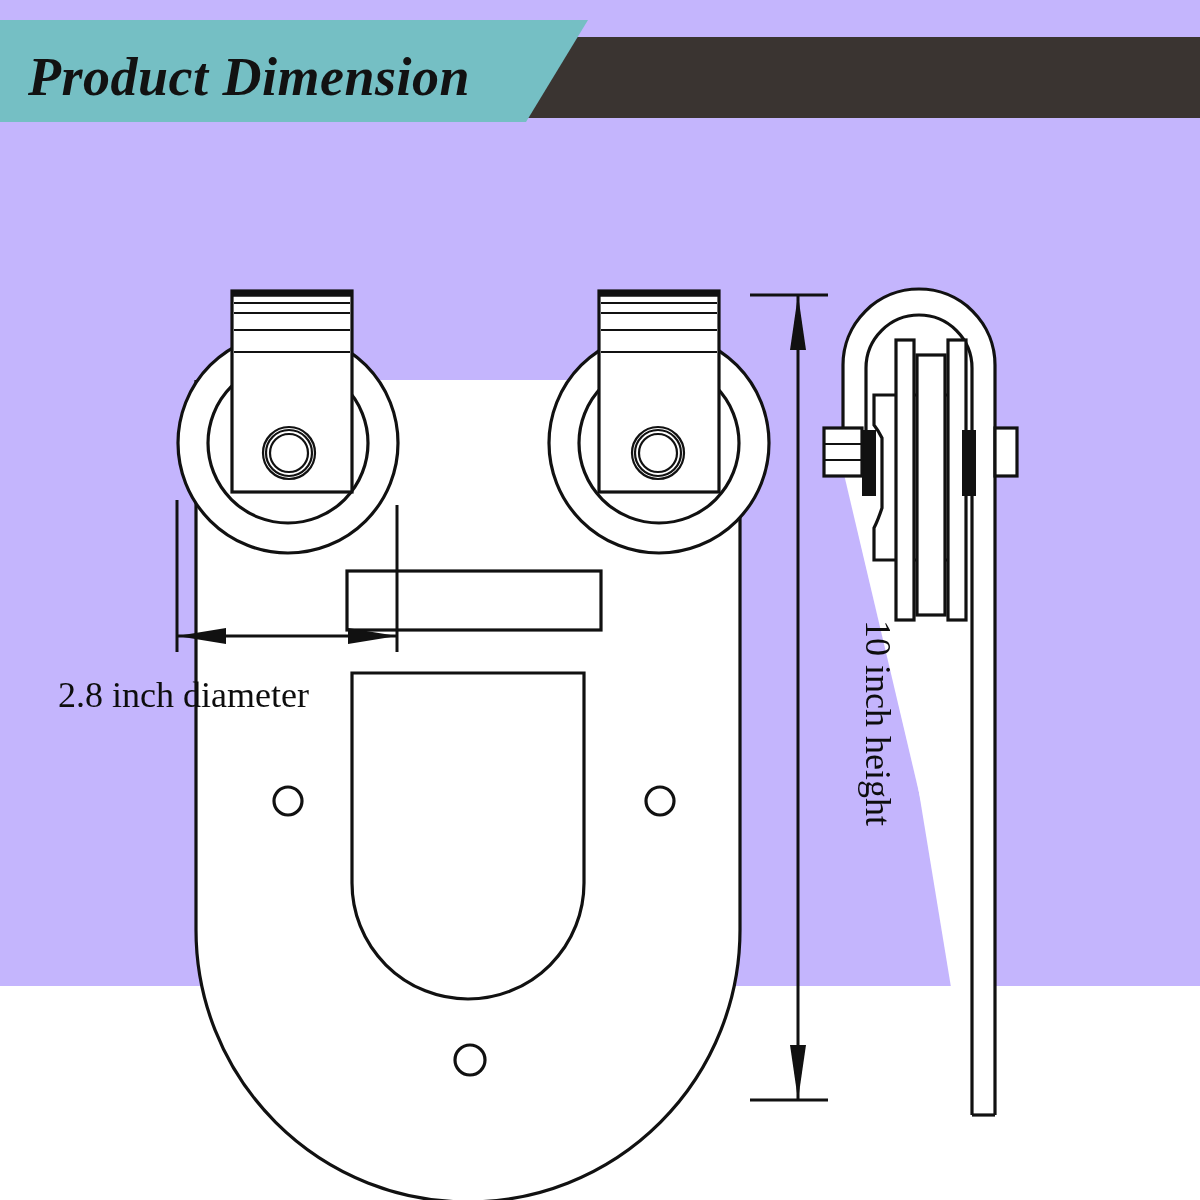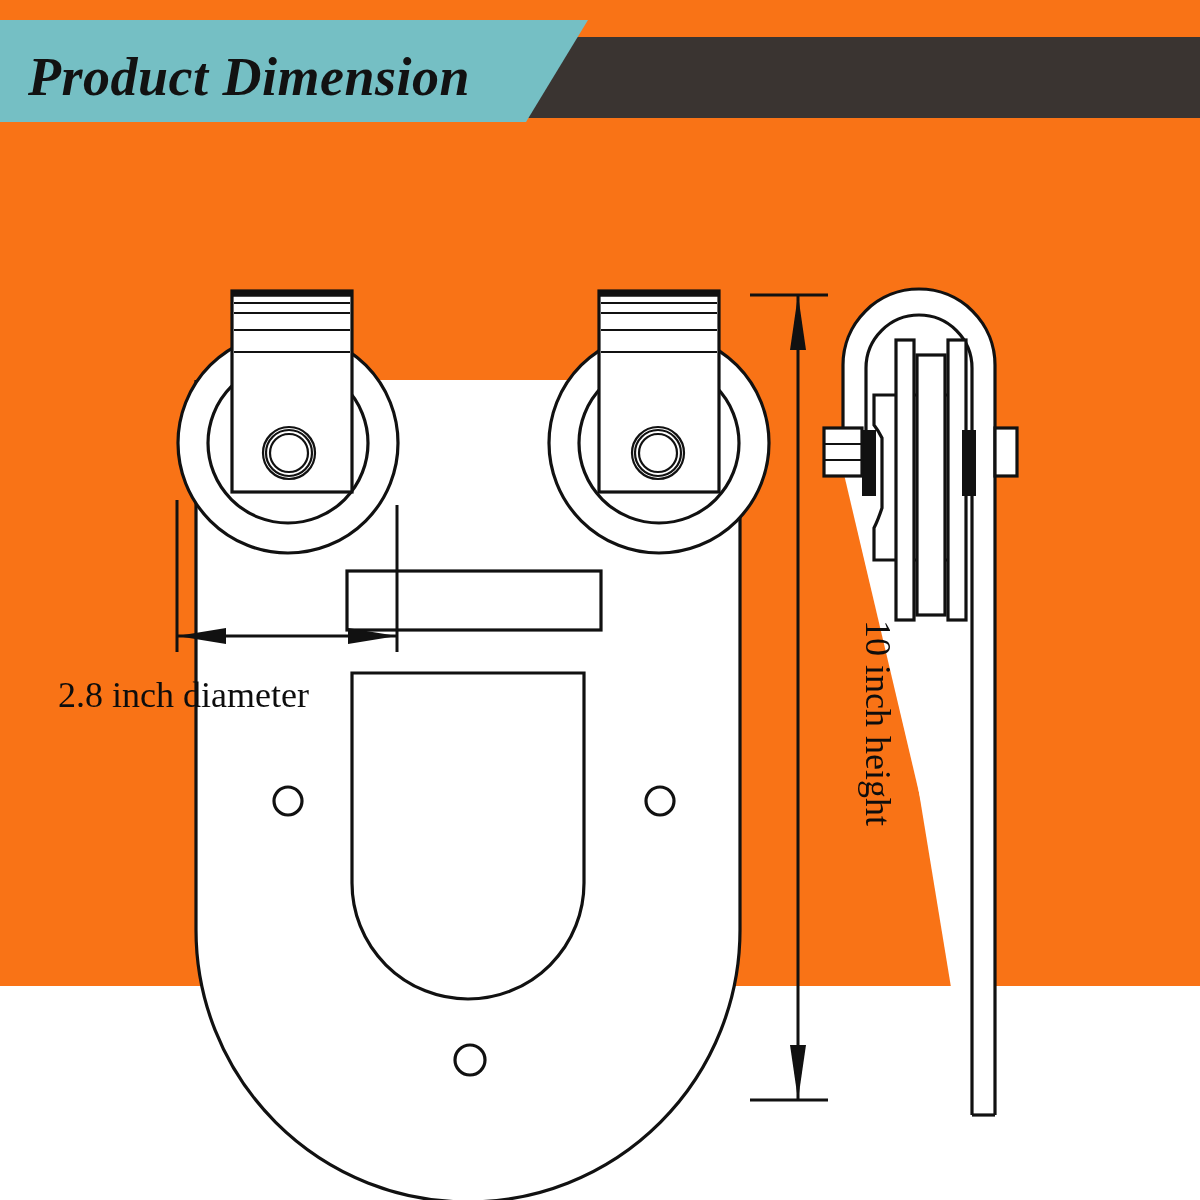--- a/index.html
+++ b/index.html
@@ -12,21 +12,21 @@
     width: 1200px;
     height: 1200px;
     font-family: "Liberation Serif", "DejaVu Serif", serif;
     overflow: hidden;
     position: relative;
   }
   #stage {
     position: relative;
     width: 1200px;
     height: 986px;
-    background: #f97316;
+    background: #c4b5fd;
   }
   #stage > svg {
     position: absolute;
     top: 0;
     left: 0;
     width: 1200px;
     height: 1200px;
     display: block;
   }
   .banner-title {

